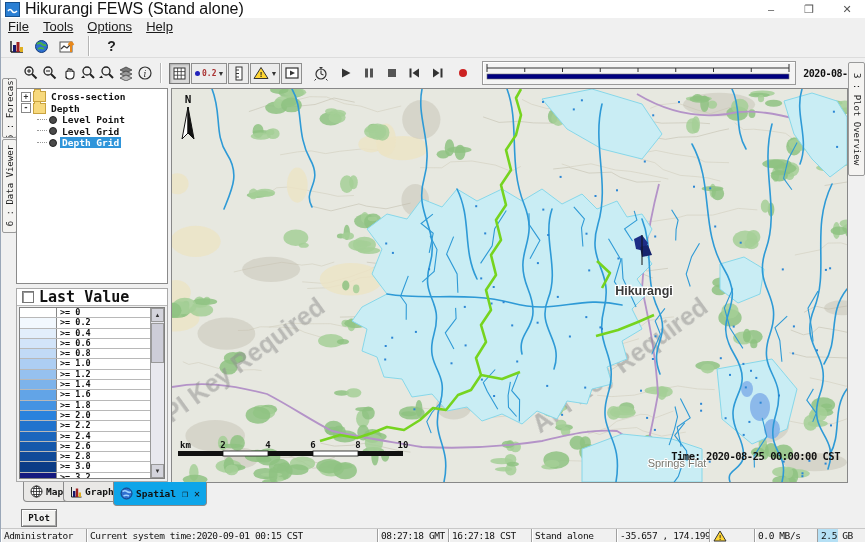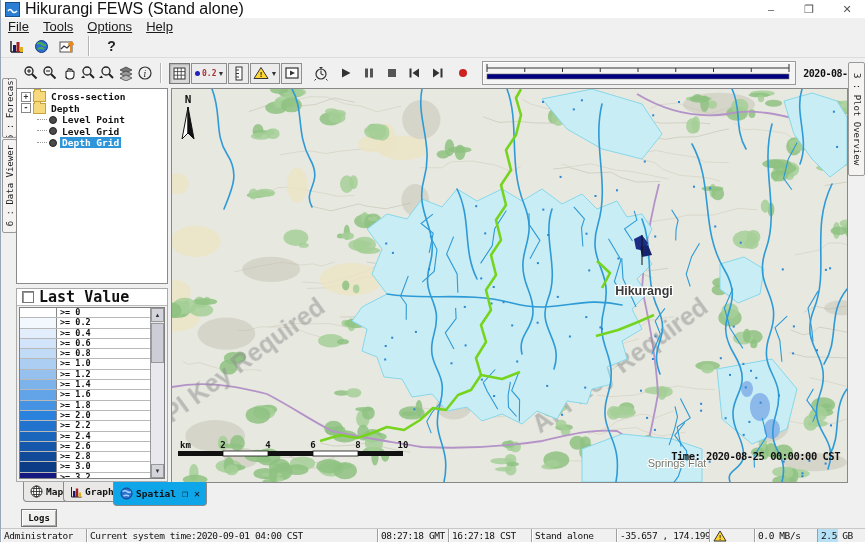--- a/index.html
+++ b/index.html
@@ -975,28 +975,28 @@
   <div class="btab active" style="left:112px;">
     <svg width="13" height="13">
       <circle cx="6.5" cy="6.5" r="5.5" fill="#2f6fd0" stroke="#123c7a"></circle>
       <path d="M2.5,4.5 Q5,3 7,4.5 T11,5 M3.5,9 Q6,7.5 9,9" stroke="#9fd2ff" stroke-width="1.6" fill="none"></path>
     </svg>
     <span>Spatial</span>
     <span class="tab-ctl">❐</span>
     <span class="tab-ctl">✕</span>
   </div>
 </div>
-<div id="logs-btn">Logs</div>
+<div id="logs-btn">Plot</div>
 
 <div id="statusbar">
     <div class="status-seg" style="width: 86px;">
       <span class="status-text">Administrator</span>
     </div>
     <div class="status-seg" style="width: 291px;">
-      <span class="status-text">Current system time:2020-09-01 04:00 CST</span>
+      <span class="status-text">Current system time:2020-09-01 00:15 CST</span>
     </div>
     <div class="status-seg" style="width: 71px;">
       <span class="status-text">08:27:18 GMT</span>
     </div>
     <div class="status-seg" style="width: 83px;">
       <span class="status-text">16:27:18 CST</span>
     </div>
     <div class="status-seg" style="width: 85px;">
       <span class="status-text">Stand alone</span>
     </div>

